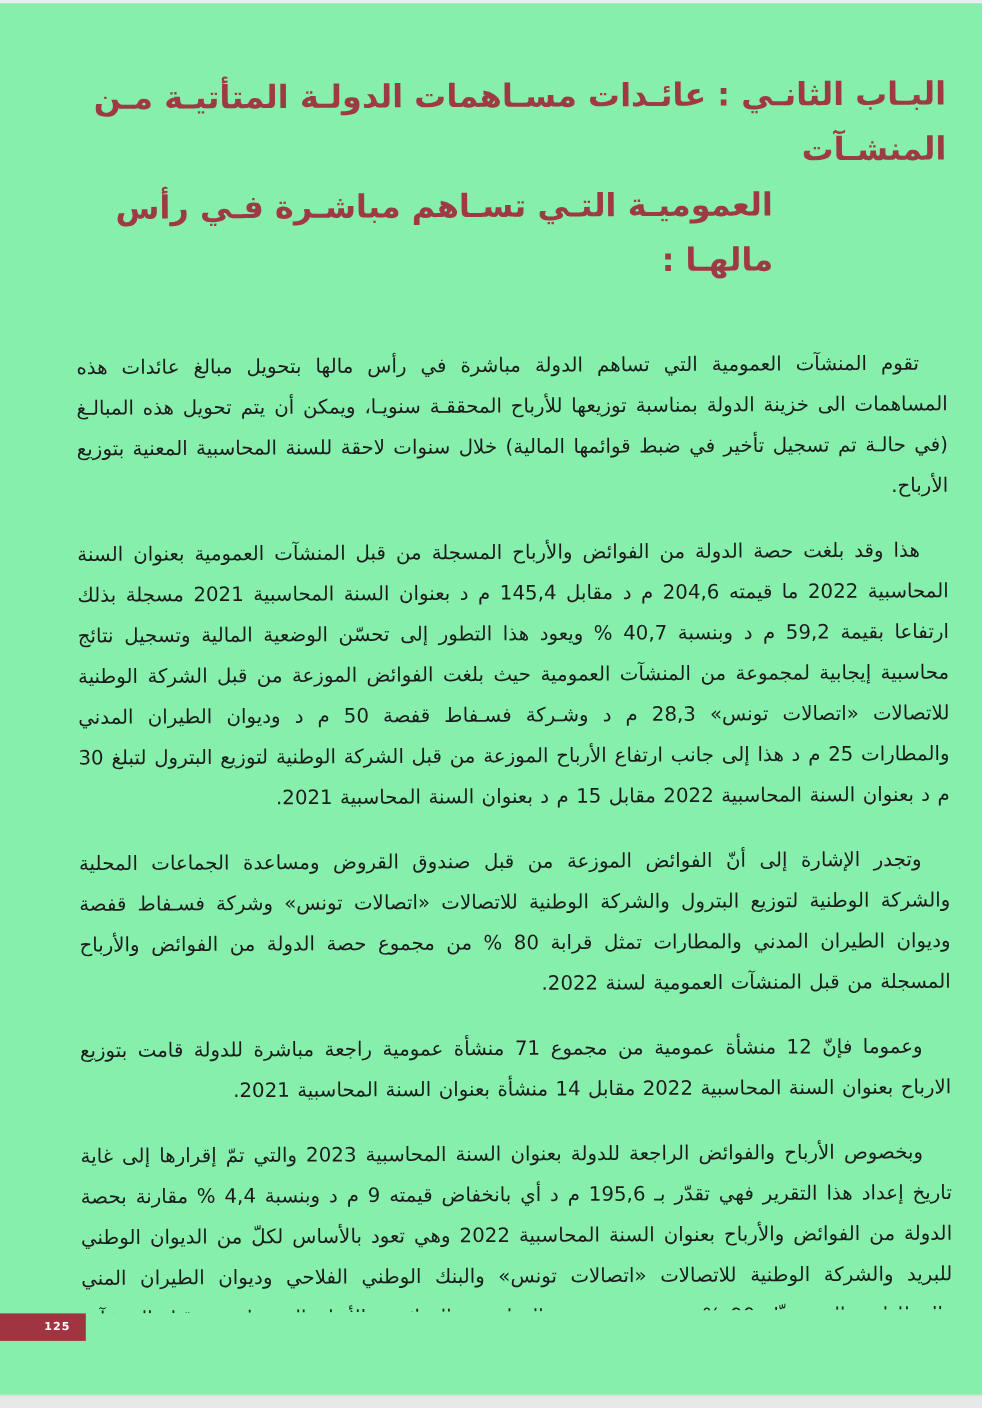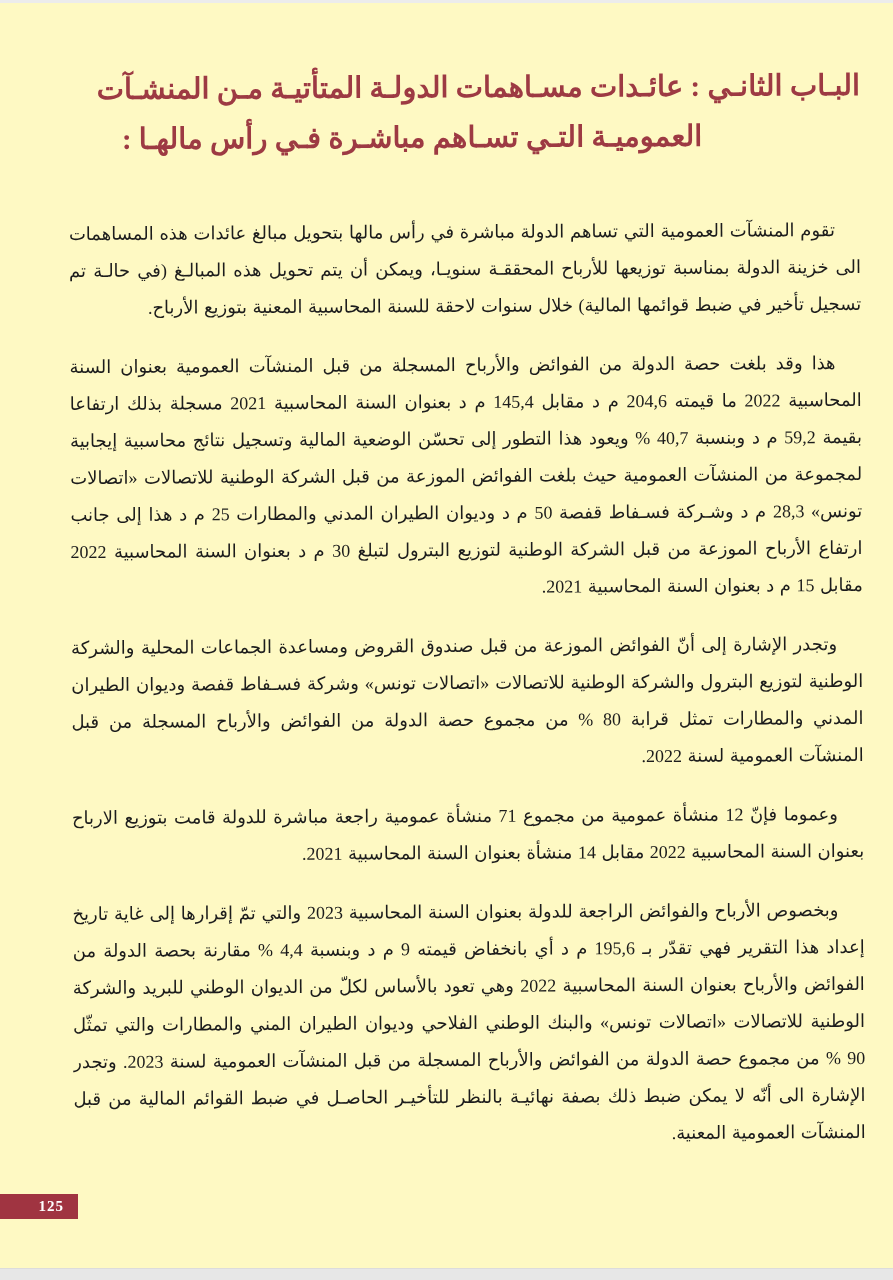--- a/index.html
+++ b/index.html
@@ -5,23 +5,22 @@
   * { box-sizing: border-box; }
   html, body { margin: 0; padding: 0; }
   body {
     width: 893px; height: 1280px;
     background: #fafafa;
     font-family: "DejaVu Sans", sans-serif;
   }
   .page {
     position: relative;
     width: 893px; height: 1280px;
-    background: #fef9c3;
+    background: #86efac;
     overflow: hidden;
-    font-family: Liberation Serif, serif;
   }
   .top-edge {
     position: absolute; top: 0; left: 0;
     width: 100%; height: 3px;
     background: #ececec;
   }
   .bottom-strip {
     position: absolute; bottom: 0; left: 0;
     width: 100%; height: 12px;
     background: #e7e7e7;
@@ -54,21 +53,21 @@
     text-align: justify;
     text-indent: 26px;
     word-spacing: 1px;
   }
   .page-badge {
     position: absolute;
     left: 0; top: 1194px;
     width: 78px; height: 25px;
     background: var(--badge-color, #a03441);
     color: #ffffff;
-    font-size: 15px;
+    font-size: 10px;
     font-weight: bold;
     line-height: 25px;
     text-align: right;
     padding-right: 14px;
     letter-spacing: 1px;
   }
 </style>
 </head>
 <body>
 

